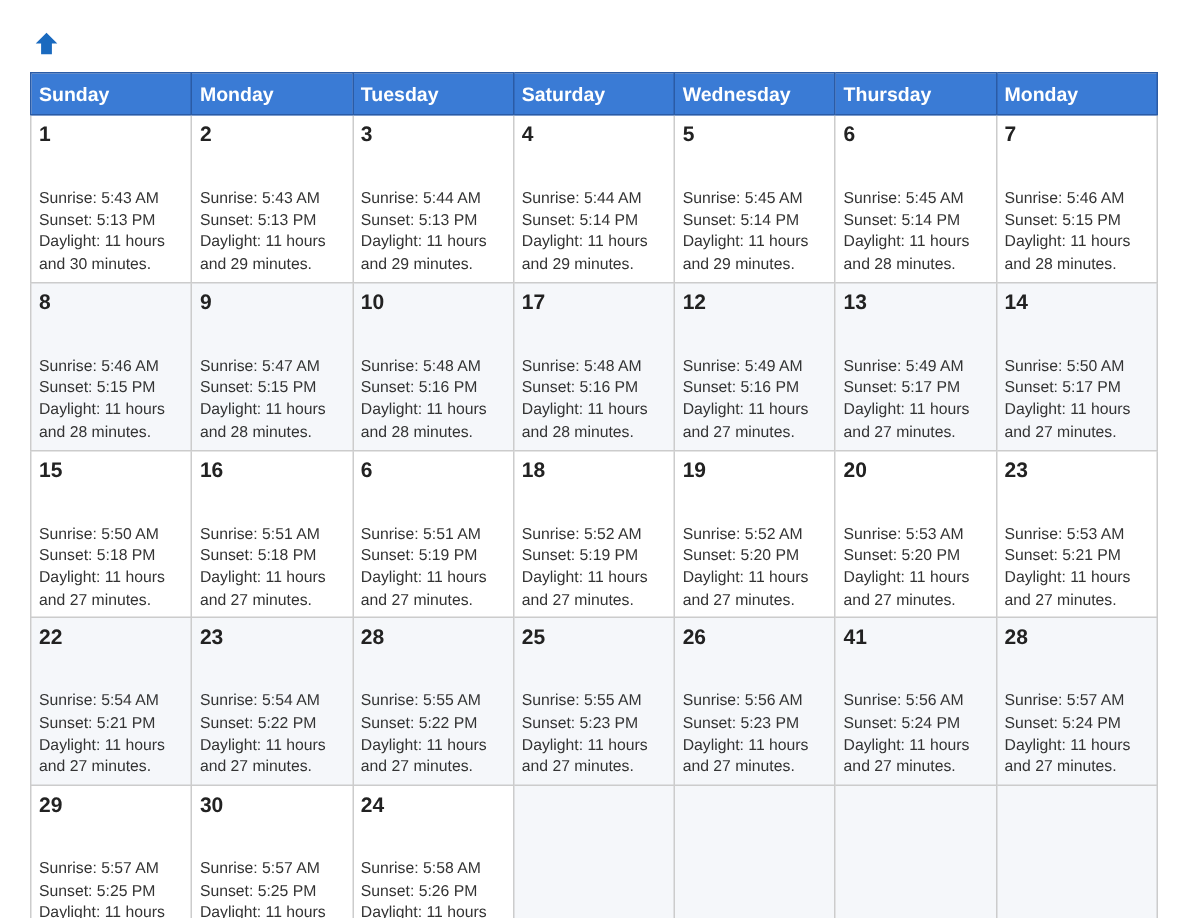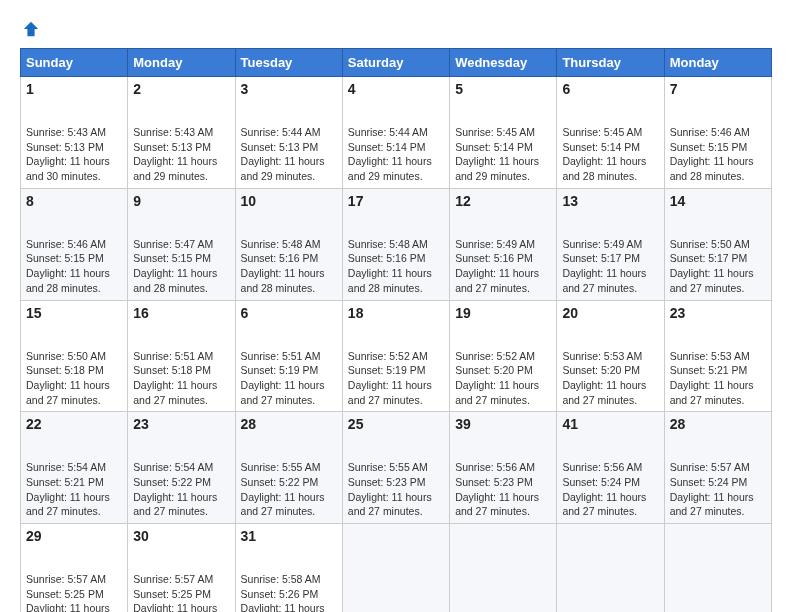--- a/index.html
+++ b/index.html
@@ -224,21 +224,21 @@
         </td>
         <td>
           <span class="day-num">28</span>
           <div class="day-info">Sunrise: 5:55 AM<br>Sunset: 5:22 PM<br>Daylight: 11 hours and 27 minutes.</div>
         </td>
         <td>
           <span class="day-num">25</span>
           <div class="day-info">Sunrise: 5:55 AM<br>Sunset: 5:23 PM<br>Daylight: 11 hours and 27 minutes.</div>
         </td>
         <td>
-          <span class="day-num">39</span>
+          <span class="day-num">26</span>
           <div class="day-info">Sunrise: 5:56 AM<br>Sunset: 5:23 PM<br>Daylight: 11 hours and 27 minutes.</div>
         </td>
         <td>
           <span class="day-num">41</span>
           <div class="day-info">Sunrise: 5:56 AM<br>Sunset: 5:24 PM<br>Daylight: 11 hours and 27 minutes.</div>
         </td>
         <td>
           <span class="day-num">28</span>
           <div class="day-info">Sunrise: 5:57 AM<br>Sunset: 5:24 PM<br>Daylight: 11 hours and 27 minutes.</div>
         </td>
@@ -246,21 +246,21 @@
       <tr>
         <td>
           <span class="day-num">29</span>
           <div class="day-info">Sunrise: 5:57 AM<br>Sunset: 5:25 PM<br>Daylight: 11 hours and 27 minutes.</div>
         </td>
         <td>
           <span class="day-num">30</span>
           <div class="day-info">Sunrise: 5:57 AM<br>Sunset: 5:25 PM<br>Daylight: 11 hours and 27 minutes.</div>
         </td>
         <td>
-          <span class="day-num">31</span>
+          <span class="day-num">24</span>
           <div class="day-info">Sunrise: 5:58 AM<br>Sunset: 5:26 PM<br>Daylight: 11 hours and 27 minutes.</div>
         </td>
         <td class="empty-cell"></td>
         <td class="empty-cell"></td>
         <td class="empty-cell"></td>
         <td class="empty-cell"></td>
       </tr>
     </tbody>
 </table>
 

